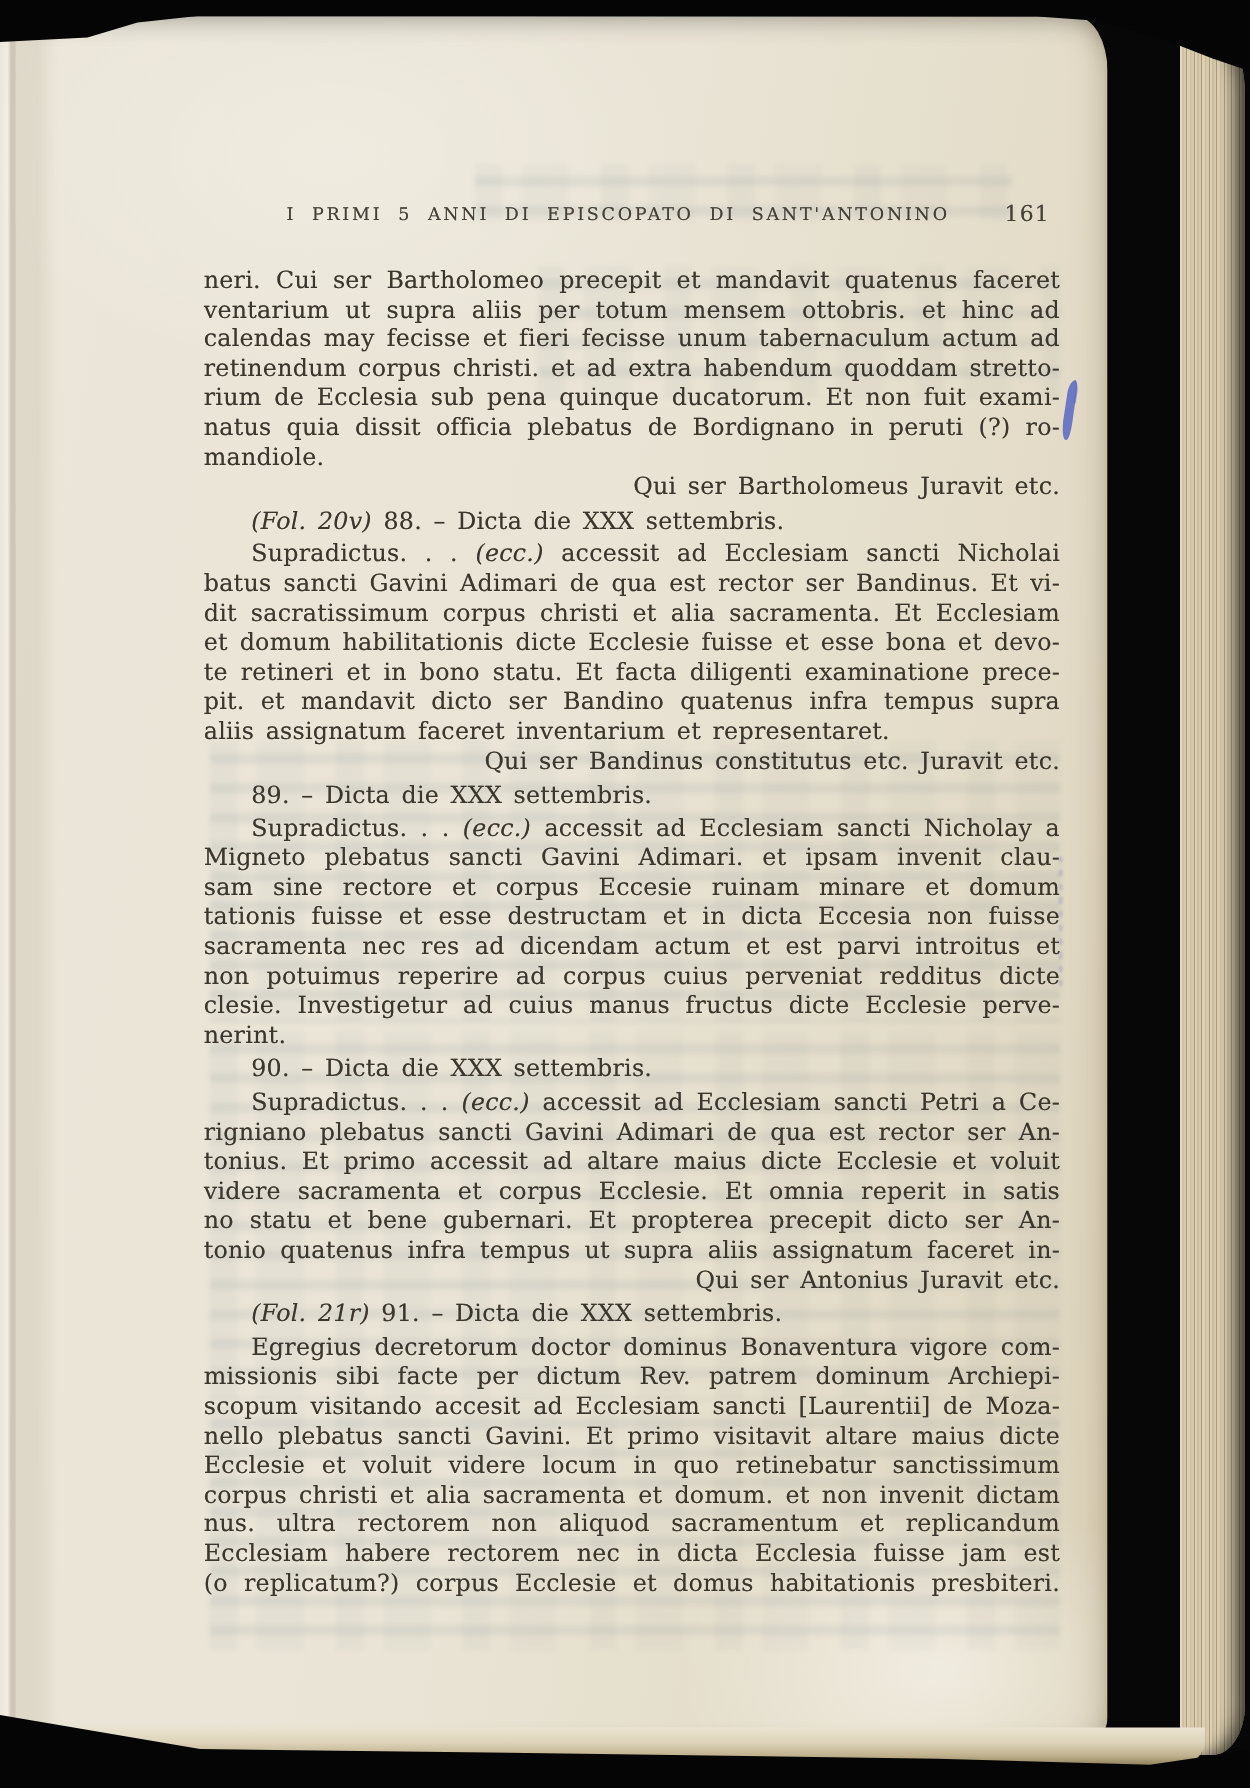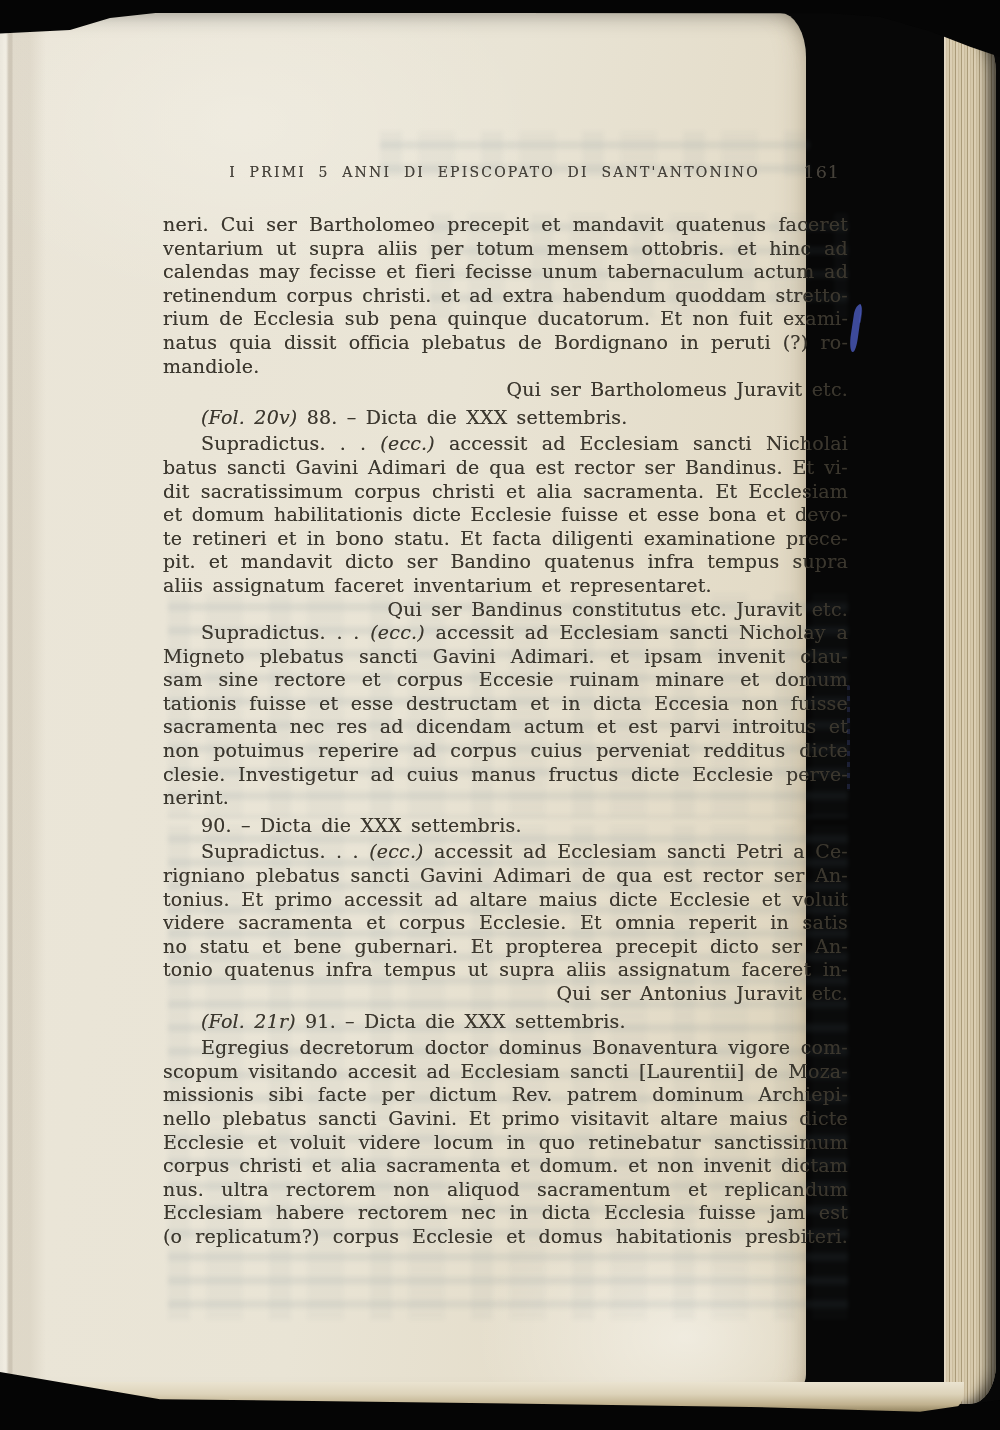--- a/index.html
+++ b/index.html
@@ -6,21 +6,21 @@
   .book{position:relative;width:1000px;height:1430px;overflow:hidden;background:#070707;
         font-family:"DejaVu Serif","Liberation Serif",serif;}
 
   
   .fore-edge{position:absolute;left:944px;top:14px;width:52px;height:1390px;
     background:repeating-linear-gradient(90deg,#dccfb4 0 2px,#cbbc9d 2px 3px,#d6c9ab 3px 5px,#ab9b79 5px 6px);
     border-radius:0 34px 26px 0 / 0 62px 40px 0;
     box-shadow:inset -10px 0 12px -2px rgba(0,0,0,.65), inset 2px 0 3px rgba(255,255,255,.25);}
 
   
-  .page{position:absolute;left:0;top:13px;width:806px;height:1379px;
+  .page{position:absolute;left:0;top:13px;width:886px;height:1379px;
     border-radius:0 26px 14px 0 / 0 44px 18px 0;
     background:
       linear-gradient(90deg, rgba(248,245,236,.55) 0 6px, rgba(90,70,45,.20) 9px 12px, rgba(120,100,70,.10) 13px 30px, transparent 46px),
       radial-gradient(ellipse 300px 200px at 85% 96%, rgba(255,255,252,.5), transparent 70%),
       radial-gradient(ellipse 420px 260px at 30% 8%, rgba(255,255,250,.25), transparent 70%),
       linear-gradient(100deg,#ebe6d9 0%,#e9e4d5 50%,#e3dbc7 82%,#dbd1b8 100%);
     box-shadow:inset 0 16px 22px -16px rgba(0,0,0,.38), inset -22px 0 30px -24px rgba(110,85,50,.40), inset 0 -12px 18px -16px rgba(110,90,55,.28);}
 
   
   .bottom-pages{position:absolute;left:16px;top:1382px;width:948px;height:30px;
@@ -110,20 +110,23 @@
           <div class="line just"><span>batus sancti Gavini Adimari de qua est rector ser Bandinus. Et vi-</span></div>
           <div class="line just"><span>dit sacratissimum corpus christi et alia sacramenta. Et Ecclesiam</span></div>
           <div class="line just"><span>et domum habilitationis dicte Ecclesie fuisse et esse bona et devo-</span></div>
           <div class="line just"><span>te retineri et in bono statu. Et facta diligenti examinatione prece-</span></div>
           <div class="line just"><span>pit. et mandavit dicto ser Bandino quatenus infra tempus supra</span></div>
           <div class="line"><span>aliis assignatum faceret inventarium et representaret.</span></div>
         </div>
         <div class="para sub indent">
           <div class="line"><span>Qui ser Bandinus constitutus etc. Juravit etc.</span></div>
         </div>
+        <div class="para heading indent">
+          <div class="line"><span>89. – Dicta die XXX settembris.</span></div>
+        </div>
         <div class="para body indent">
           <div class="line just"><span>Supradictus. . . </span><span class="it">(ecc.)</span><span> accessit ad Ecclesiam sancti Nicholay a</span></div>
           <div class="line just"><span>Migneto plebatus sancti Gavini Adimari. et ipsam invenit clau-</span></div>
           <div class="line just"><span>sam sine rectore et corpus Eccesie ruinam minare et domum habi-</span></div>
           <div class="line just"><span>tationis fuisse et esse destructam et in dicta Eccesia non fuisse nec</span></div>
           <div class="line just"><span>sacramenta nec res ad dicendam actum et est parvi introitus et</span></div>
           <div class="line just"><span>non potuimus reperire ad corpus cuius perveniat redditus dicte Ec-</span></div>
           <div class="line just"><span>clesie. Investigetur ad cuius manus fructus dicte Ecclesie perve-</span></div>
           <div class="line"><span>nerint.</span></div>
         </div>
@@ -139,22 +142,22 @@
           <div class="line just"><span>tonio quatenus infra tempus ut supra aliis assignatum faceret in-</span></div>
         </div>
         <div class="para sub indent">
           <div class="line"><span>Qui ser Antonius Juravit etc.</span></div>
         </div>
         <div class="para heading indent">
           <div class="line"><span class="it">(Fol. 21r)</span><span> 91. – Dicta die XXX settembris.</span></div>
         </div>
         <div class="para body indent">
           <div class="line just"><span>Egregius decretorum doctor dominus Bonaventura vigore com-</span></div>
+          <div class="line just"><span>missionis sibi facte per dictum Rev. patrem dominum Archiepi-</span></div>
           <div class="line just"><span>scopum visitando accesit ad Ecclesiam sancti [Laurentii] de Moza-</span></div>
-          <div class="line just"><span>missionis sibi facte per dictum Rev. patrem dominum Archiepi-</span></div>
           <div class="line just"><span>nello plebatus sancti Gavini. Et primo visitavit altare maius dicte</span></div>
           <div class="line just"><span>Ecclesie et voluit videre locum in quo retinebatur sanctissimum</span></div>
           <div class="line just"><span>corpus christi et alia sacramenta et domum. et non invenit dictam</span></div>
           <div class="line just"><span>nus. ultra rectorem non aliquod sacramentum et replicandum</span></div>
           <div class="line just"><span>Ecclesiam habere rectorem nec in dicta Ecclesia fuisse jam est an-</span></div>
           <div class="line just"><span>(o replicatum?) corpus Ecclesie et domus habitationis presbiteri.</span></div>
         </div>
       </div>
 
     <svg class="pen-mark" width="22" height="62" viewBox="0 0 22 62">

